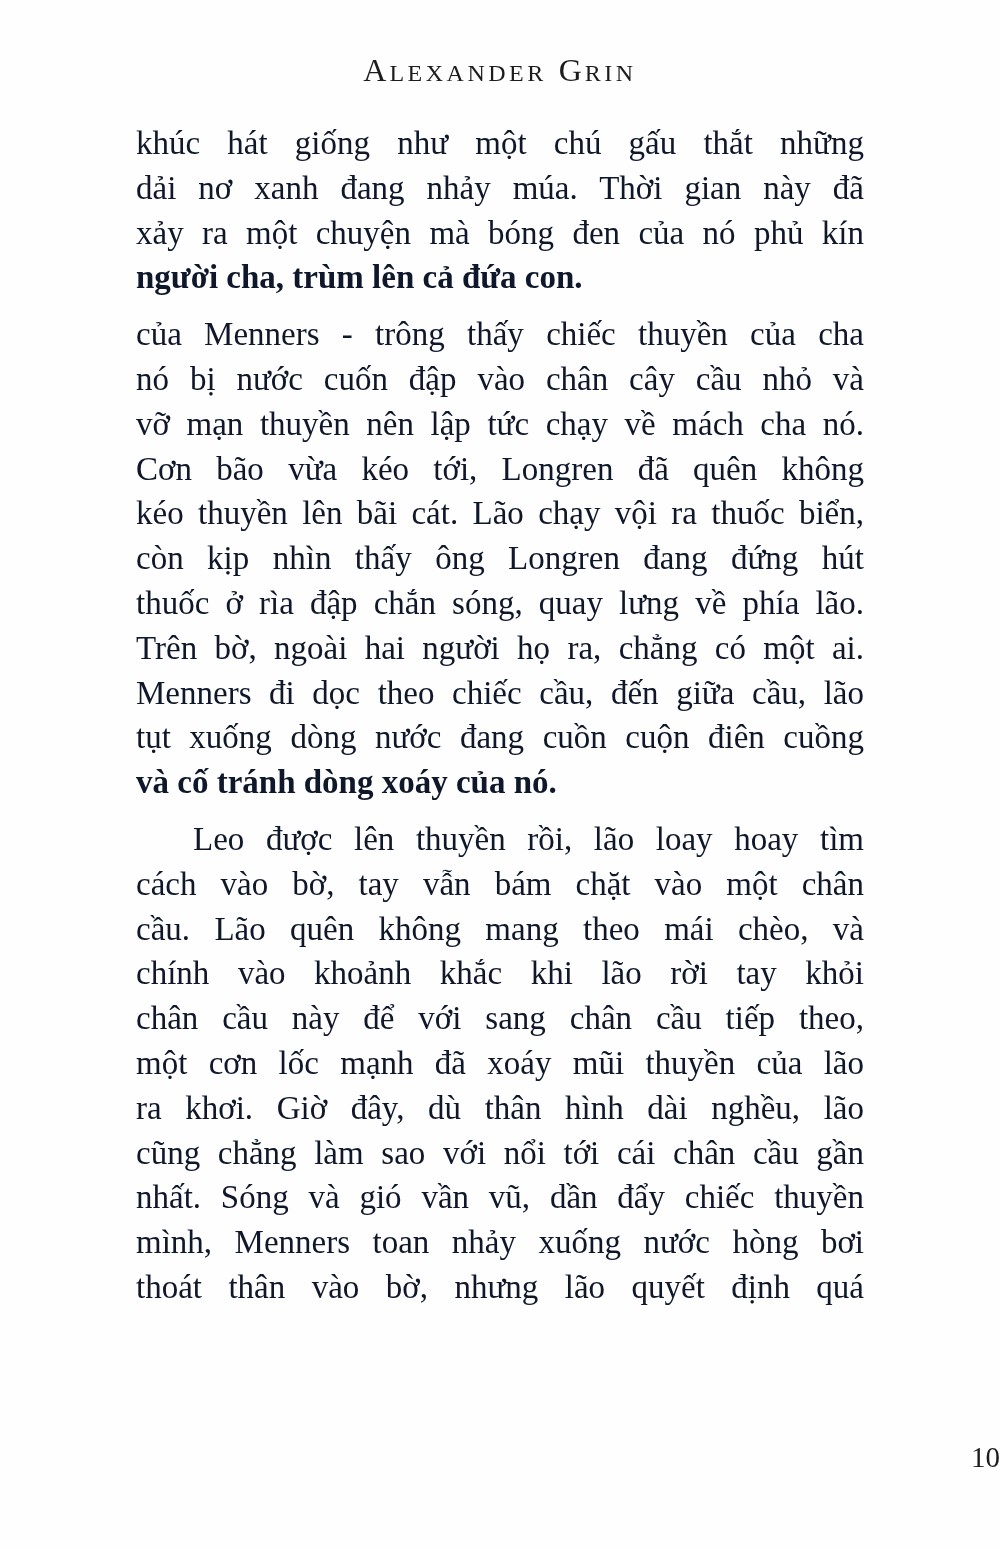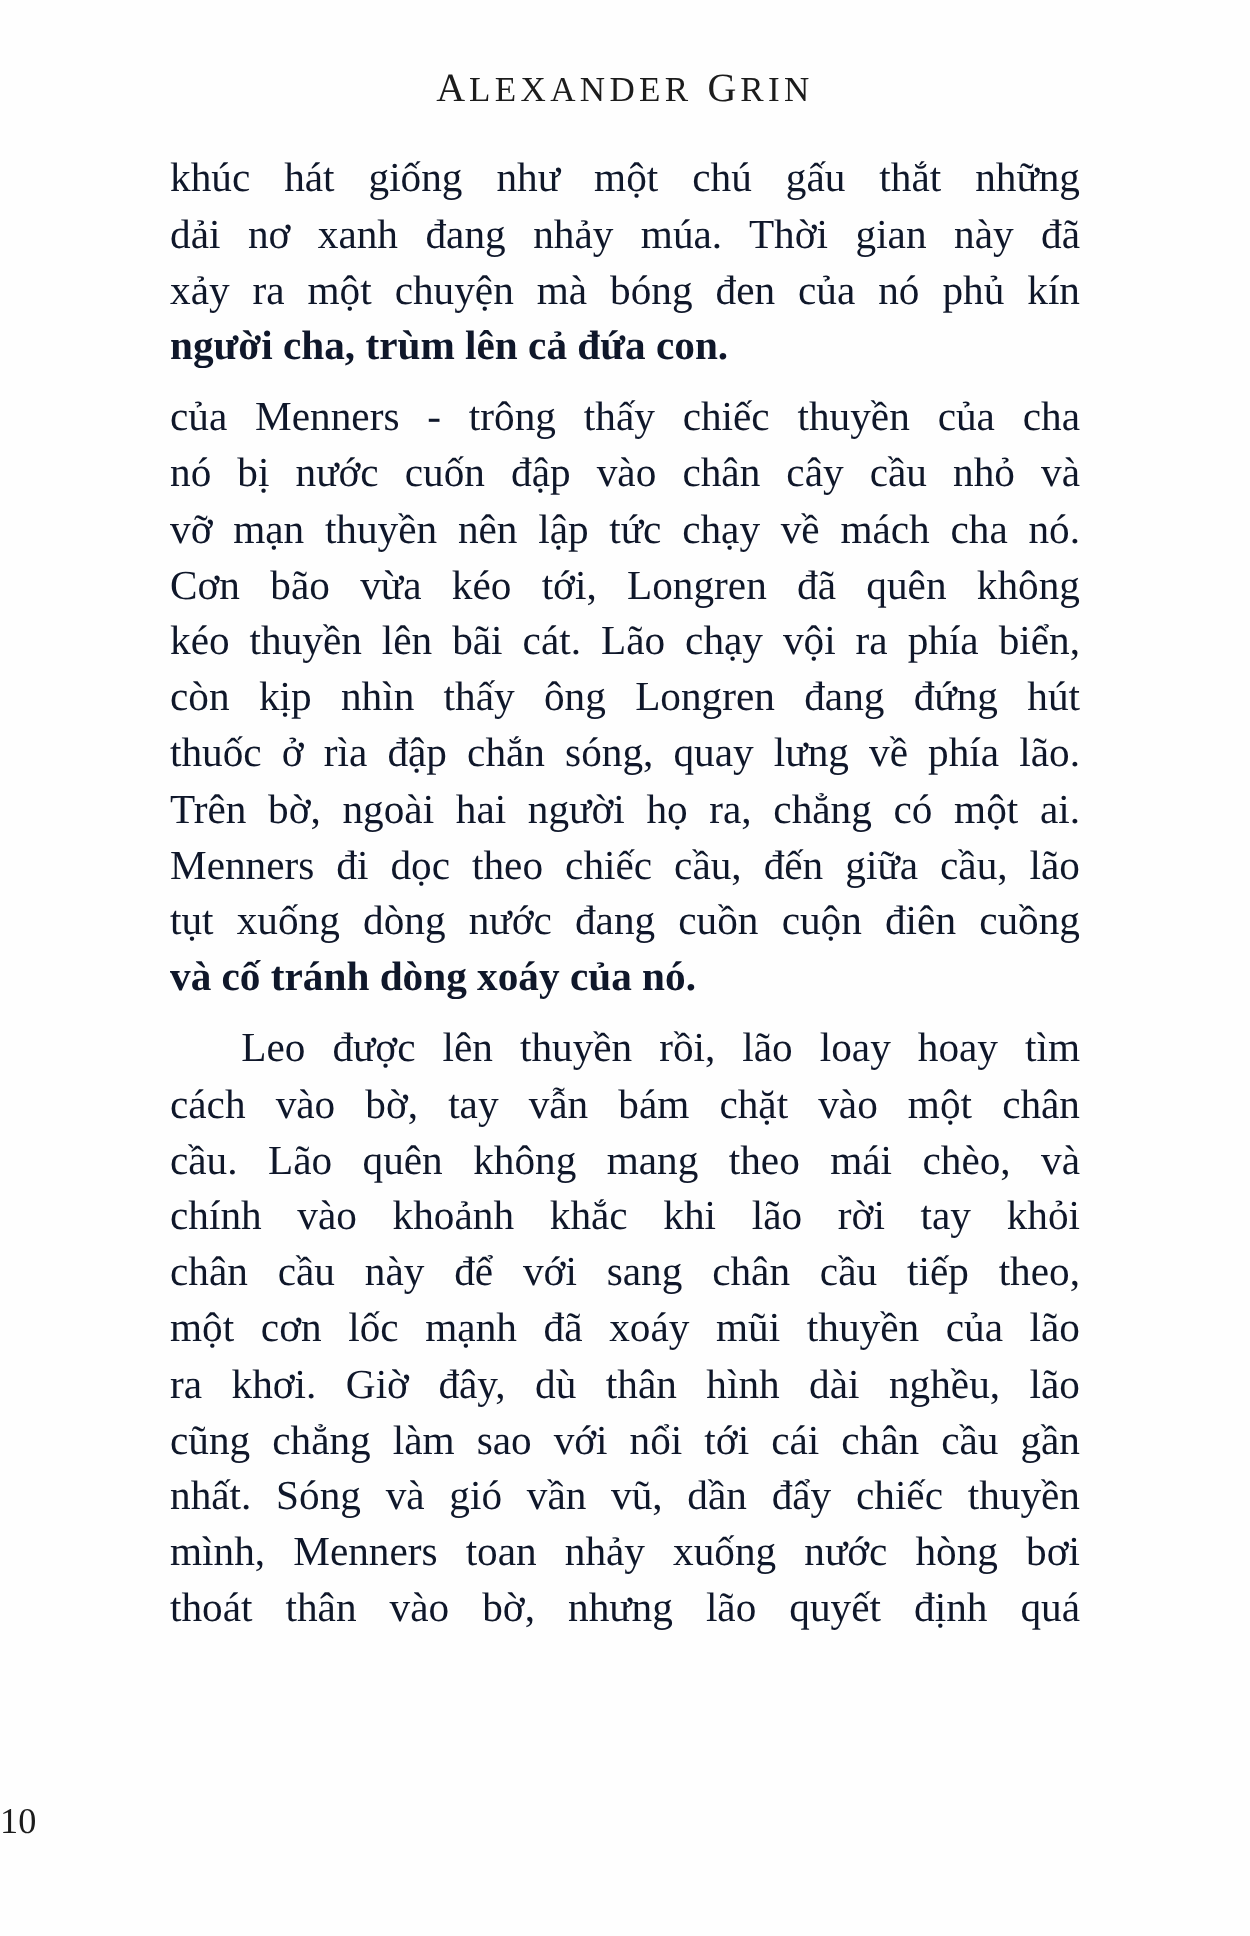--- a/index.html
+++ b/index.html
@@ -16,21 +16,21 @@
     position: absolute;
     top: 52px;
     left: 0;
     width: 100%;
     text-align: center;
     letter-spacing: 3px;
     white-space: nowrap;
     color: #1c1c1c;
   }
   .header .bigcap   { font-size: 32px; }
-  .header .smallcap { font-size: 28px; letter-spacing: 3.5px; }
+  .header .smallcap { font-size: 24px; letter-spacing: 3.5px; }
   .header .wordgap  { display: inline-block; width: 12px; }
   .body-text {
     position: absolute;
     left: 136px;
     top: 121px;
     width: 728px;
   }
   .para { margin: 0; padding: 0; }
   .para + .para { margin-top: 12px; }
   .line {
@@ -41,21 +41,21 @@
     white-space: normal;
     color: #0f172a;
   }
   .line.indent { text-indent: 57px; }
   .line.end    { text-align-last: left; font-weight: bold; }
   .pagenum {
     position: absolute;
     top: 1441px;
     left: 0;
     width: 100%;
-    text-align: left;
+    text-align: right;
     font-size: 29px;
     color: #1c1c1c;
   }
 </style>
 </head>
 <body>
 
 <div id="page">
 
   <div class="header">
@@ -69,21 +69,21 @@
       <div class="line">dải nơ xanh đang nhảy múa. Thời gian này đã</div>
       <div class="line">xảy ra một chuyện mà bóng đen của nó phủ kín</div>
       <div class="line end">người cha, trùm lên cả đứa con.</div>
     </div>
 
     <div class="para">
       <div class="line">của Menners - trông thấy chiếc thuyền của cha</div>
       <div class="line">nó bị nước cuốn đập vào chân cây cầu nhỏ và</div>
       <div class="line">vỡ mạn thuyền nên lập tức chạy về mách cha nó.</div>
       <div class="line">Cơn bão vừa kéo tới, Longren đã quên không</div>
-      <div class="line">kéo thuyền lên bãi cát. Lão chạy vội ra phía biển,</div>
+      <div class="line">kéo thuyền lên bãi cát. Lão chạy vội ra thuốc biển,</div>
       <div class="line">còn kịp nhìn thấy ông Longren đang đứng hút</div>
       <div class="line">thuốc ở rìa đập chắn sóng, quay lưng về phía lão.</div>
       <div class="line">Trên bờ, ngoài hai người họ ra, chẳng có một ai.</div>
       <div class="line">Menners đi dọc theo chiếc cầu, đến giữa cầu, lão</div>
       <div class="line">tụt xuống dòng nước đang cuồn cuộn điên cuồng</div>
       <div class="line end">và cố tránh dòng xoáy của nó.</div>
     </div>
 
     <div class="para">
       <div class="line indent">Leo được lên thuyền rồi, lão loay hoay tìm</div>

